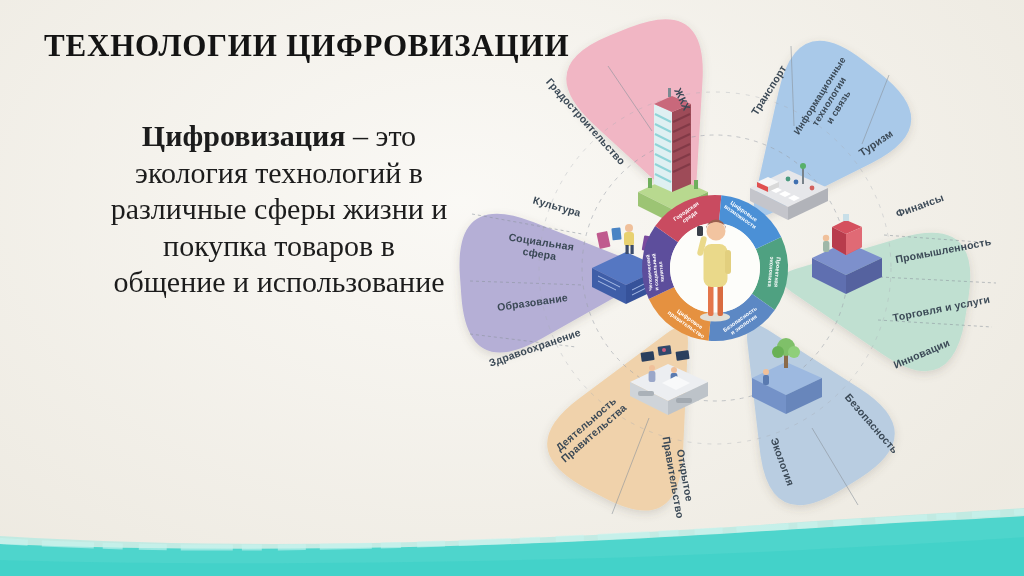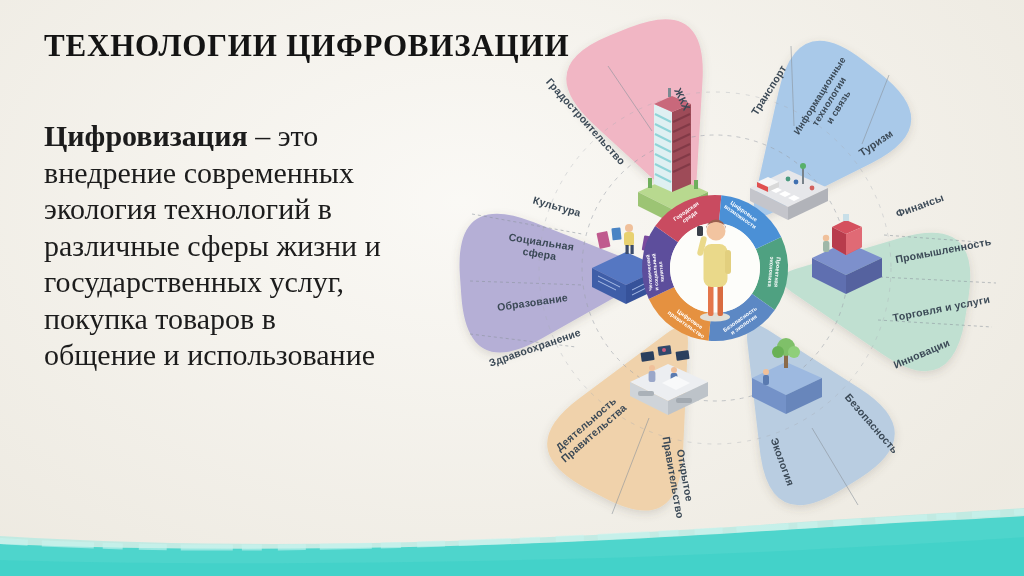--- a/index.html
+++ b/index.html
@@ -10,45 +10,43 @@
       #f4f1e9;
     font-family:"Liberation Serif","DejaVu Serif",serif;
   }
   .title{
     position:absolute;left:44px;top:28px;
     font-size:31px;font-weight:bold;color:#141414;letter-spacing:.8px;
     white-space:nowrap;
   }
   .definition{
     position:absolute;left:44px;top:118px;width:470px;
-    font-size:30px;color:#1c1c1c;line-height:36.5px;
+    font-size:30px;color:#1c1c1c;line-height:36.5px;text-align:center;
   }
   .definition .line{white-space:nowrap;}
   .definition .lead{font-weight:bold;}
   svg text{font-family:"Liberation Sans","DejaVu Sans",sans-serif;}
   .petal-label{fill:#3b4956;font-weight:bold;font-size:10.5px;letter-spacing:.2px;}
   .petal-label.small{font-size:9.5px;}
   .ring-label{fill:#ffffff;font-weight:bold;font-size:5.6px;letter-spacing:.1px;}
   .ring-label.tiny{font-size:5px;}
   .thin-line{stroke:#8b939c;stroke-width:.7;fill:none;opacity:.85;}
   .thin-dash{stroke:#8b939c;stroke-width:.7;fill:none;opacity:.8;stroke-dasharray:3 3;}
 </style>
 </head>
 <body>
 
 <div class="slide">
 
   <div class="title">ТЕХНОЛОГИИ ЦИФРОВИЗАЦИИ</div>
 
   <div class="definition">
     <div class="line"><span class="lead">Цифровизация</span><span> – это</span></div>
-    <div class="line">внедрение современных</div>
     <div class="line">экология технологий в</div>
     <div class="line">различные сферы жизни и</div>
-    <div class="line">государственных услуг,</div>
     <div class="line">покупка товаров в</div>
     <div class="line">общение и использование</div>
   </div>
 
   <svg width="1024" height="576" viewBox="0 0 1024 576" style="position:absolute;left:0;top:0;">
 
     <defs>
       <filter id="soft" x="-20%" y="-20%" width="140%" height="140%">
         <feDropShadow dx="0" dy="3" stdDeviation="4" flood-color="#5a5244" flood-opacity="0.18"></feDropShadow>
       </filter>

